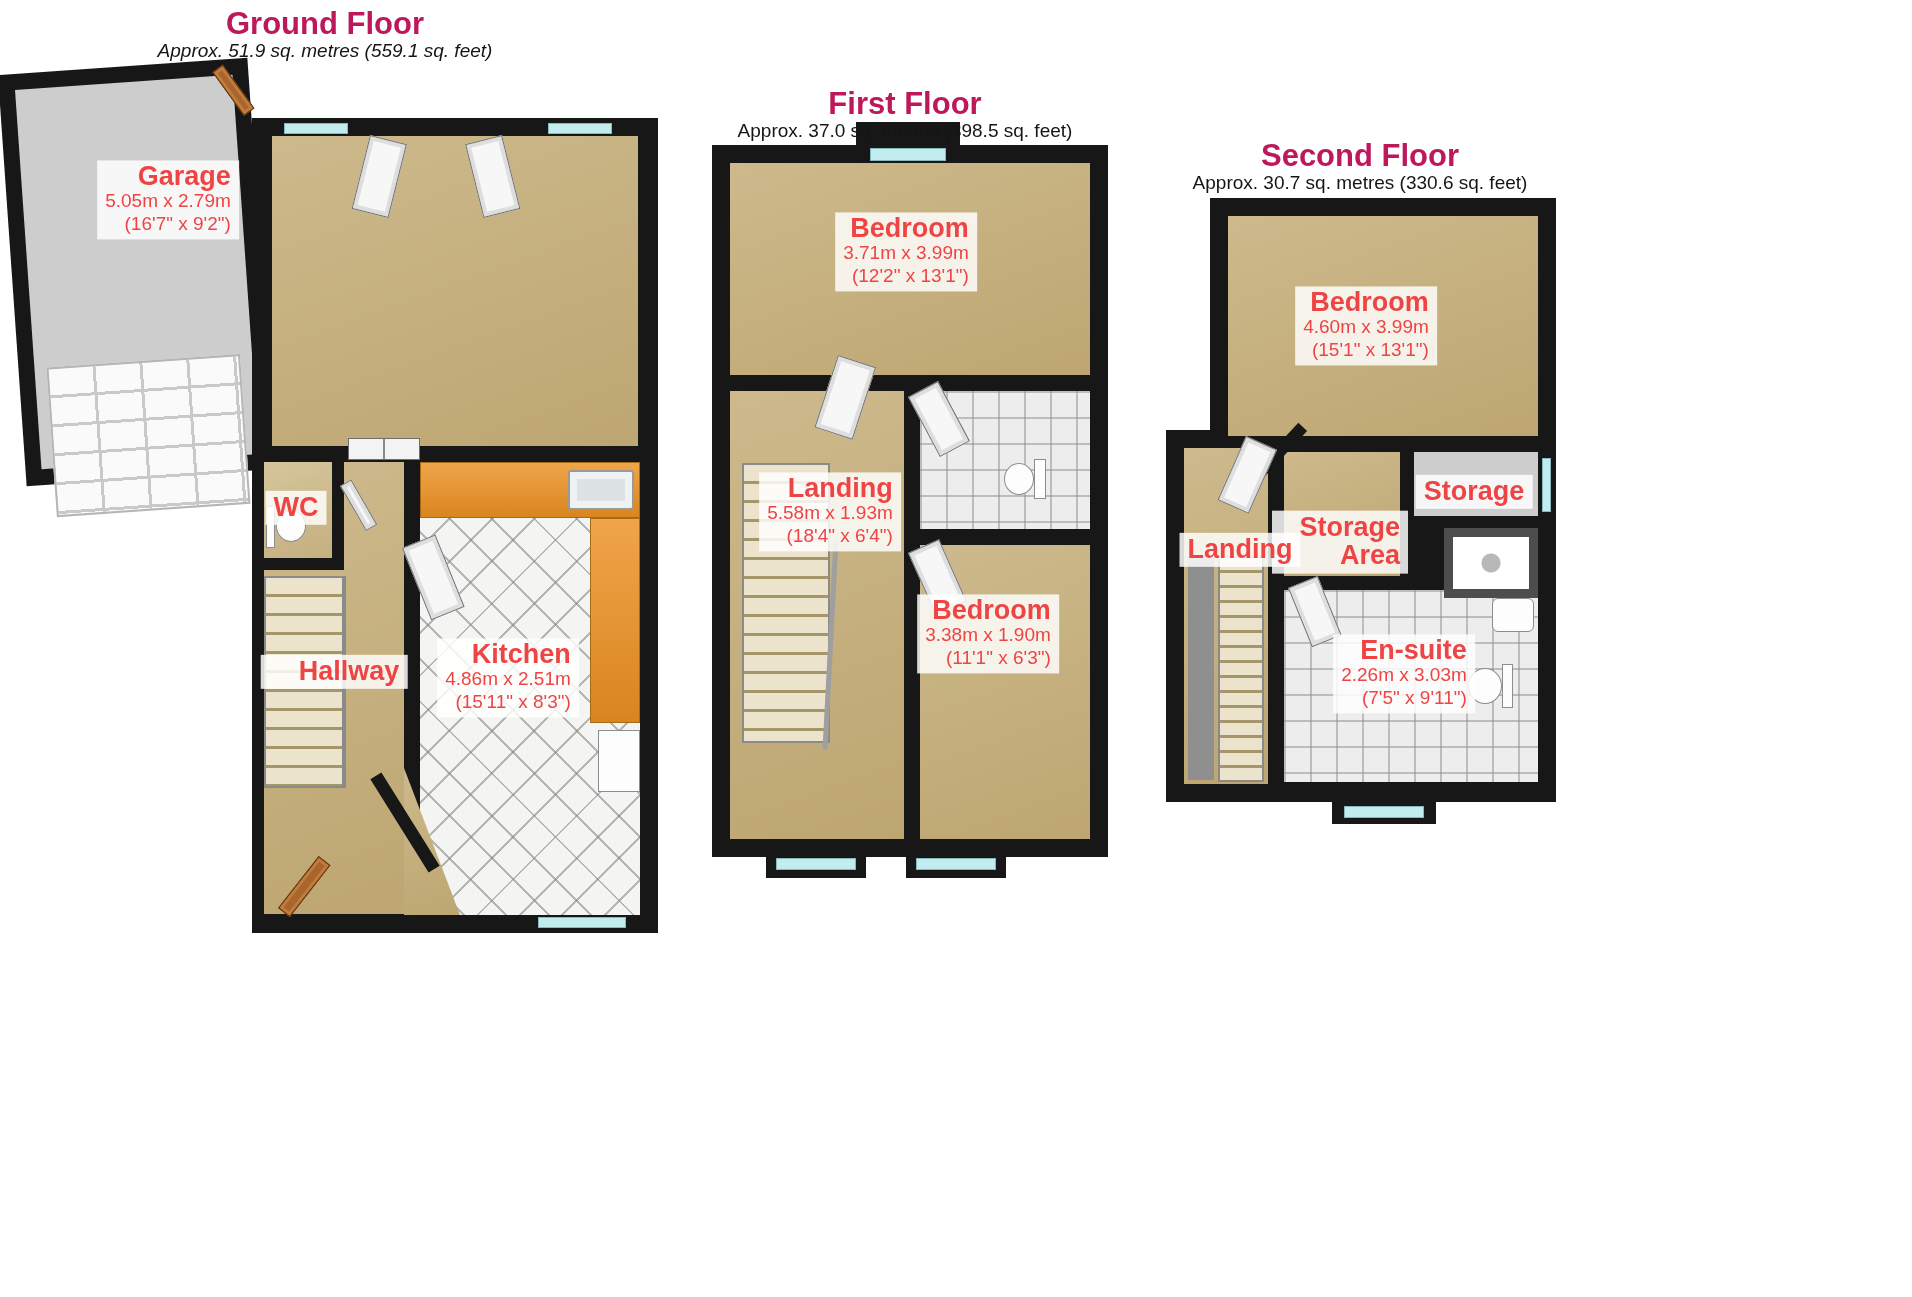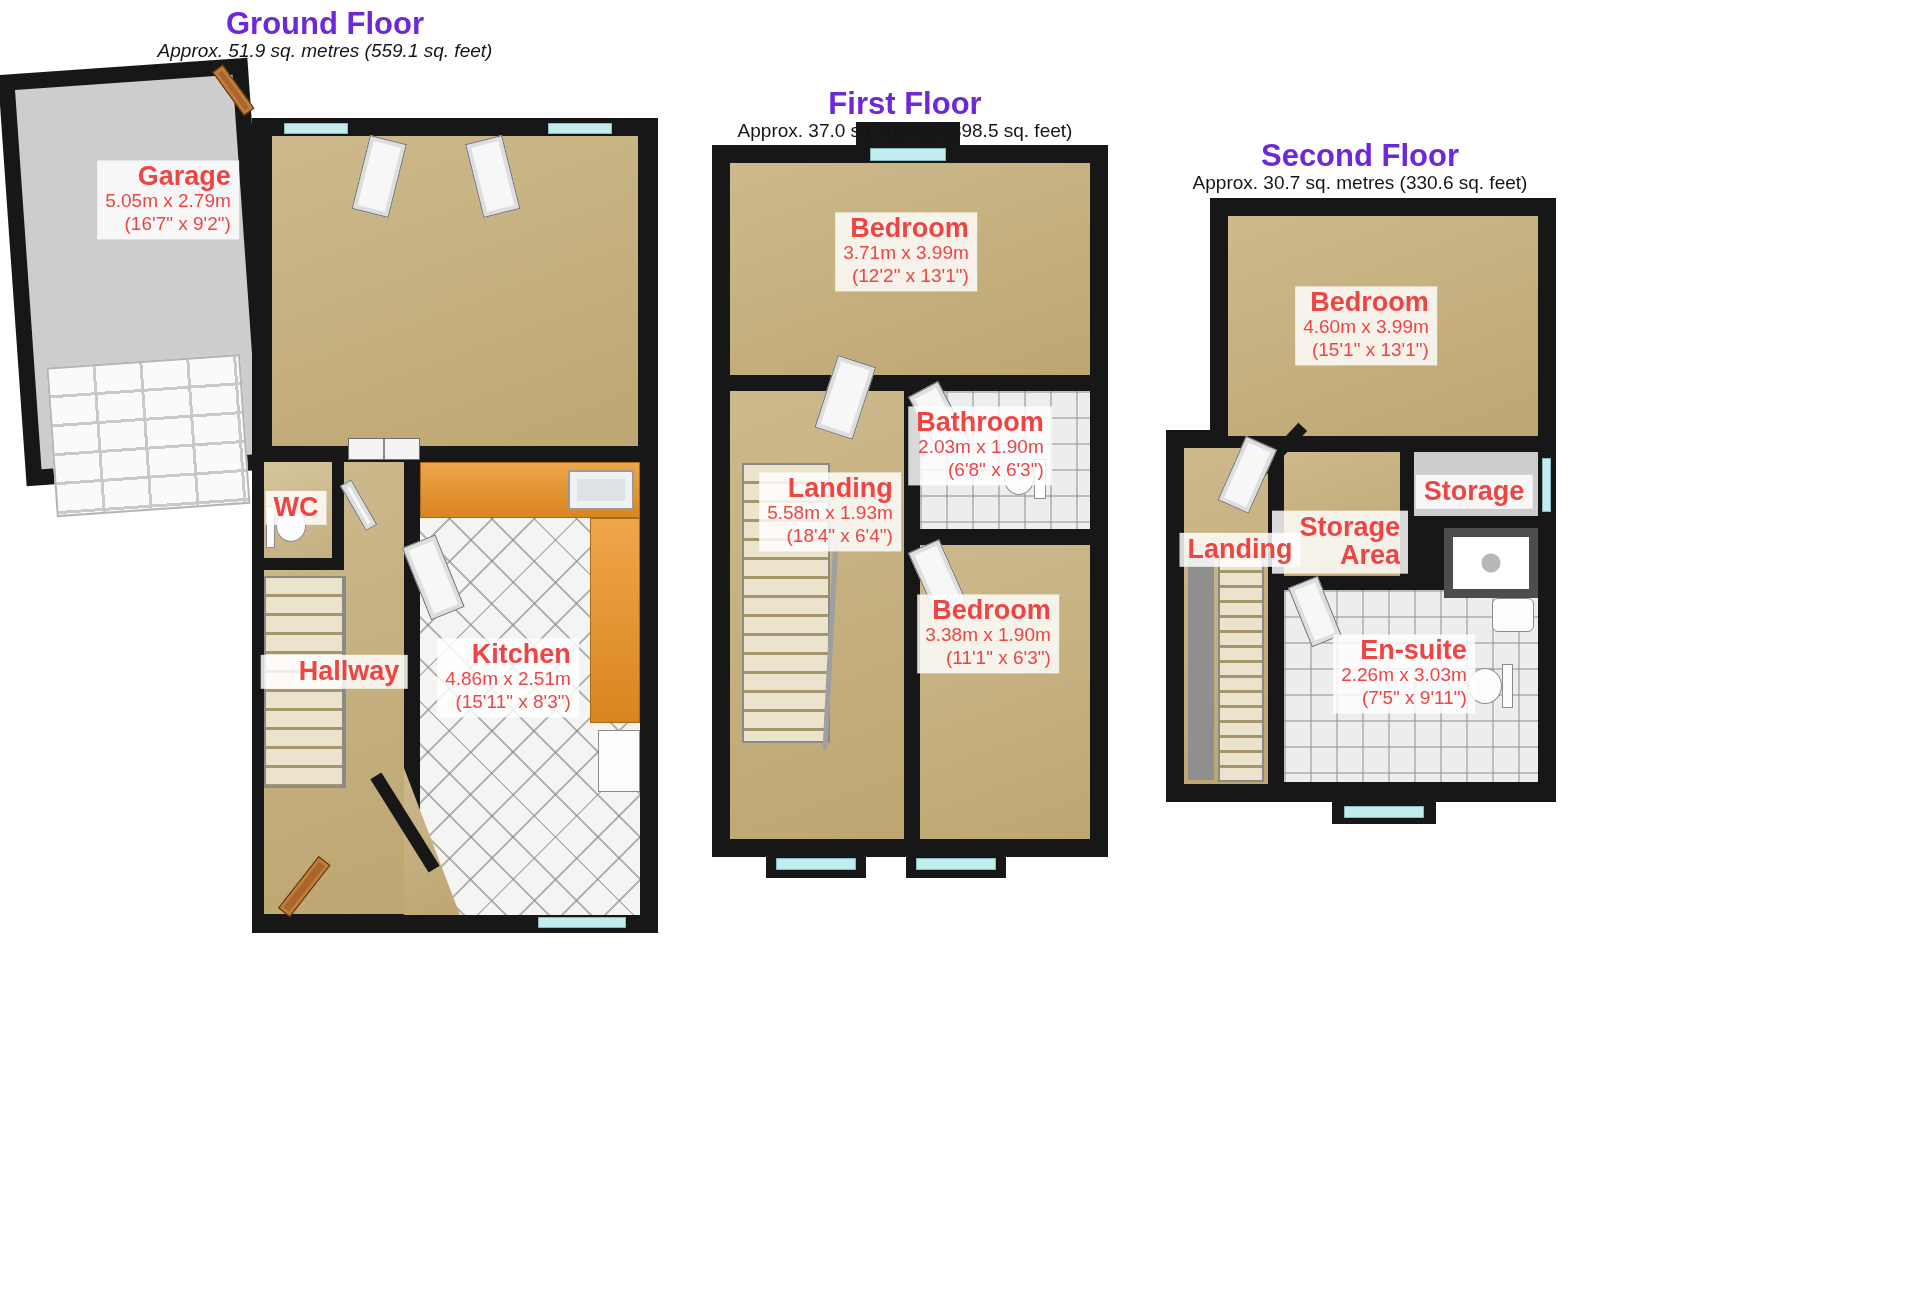--- a/index.html
+++ b/index.html
@@ -1,20 +1,20 @@
 <!DOCTYPE html>
 <html><head>
 <meta charset="utf-8">
 <style>
   * { margin:0; padding:0; box-sizing:border-box; }
   html,body { background:#ffffff; }
   body { font-family:"Liberation Sans", sans-serif; color:#111; }
   .canvas { position:relative; width:1912px; height:1297px; background:#fff; overflow:hidden; }
 
-  .title { position:absolute; transform:translateX(-50%); font-size:31px; font-weight:bold; white-space:nowrap; color:#6d28d9; z-index:40; }
+  .title { position:absolute; transform:translateX(-50%); font-size:31px; font-weight:bold; white-space:nowrap; color:#be185d; z-index:40; }
   .subtitle { position:absolute; transform:translateX(-50%); font-size:19px; font-weight:normal; white-space:nowrap; color:#151515; z-index:40; }
   .footer { position:absolute; transform:translateX(-50%); font-size:27px; color:#111; white-space:nowrap; z-index:40; }
 
   .plan { position:absolute; background:#171717; z-index:1; }
   .wallblock { position:absolute; background:#171717; z-index:2; }
   .room { position:absolute; }
 
   .floor-carpet { background:linear-gradient(160deg, #cdb98c, #bda671); }
   .floor-carpet-light { background:linear-gradient(160deg, #d6c59c, #c4af80); }
   .floor-gray { background:#cdcdcd; }
@@ -153,25 +153,20 @@
   </div>
   <div class="wallblock" style="left:906px; top:848px; width:100px; height:30px;">
     <div class="window" style="left:10px; top:10px; width:80px; height:12px;"></div>
   </div>
 
   <div class="label" style="left:906px; top:252px;">
     <span class="room-name">Bedroom</span>
     <span class="dims">3.71m x 3.99m</span>
     <span class="dims">(12'2" x 13'1")</span>
   </div>
-  <div class="label" style="left:980px; top:446px;">
-    <span class="room-name">Bathroom</span>
-    <span class="dims">2.03m x 1.90m</span>
-    <span class="dims">(6'8" x 6'3")</span>
-  </div>
   <div class="label" style="left:830px; top:512px;">
     <span class="room-name">Landing</span>
     <span class="dims">5.58m x 1.93m</span>
     <span class="dims">(18'4" x 6'4")</span>
   </div>
   <div class="label" style="left:988px; top:634px;">
     <span class="room-name">Bedroom</span>
     <span class="dims">3.38m x 1.90m</span>
     <span class="dims">(11'1" x 6'3")</span>
   </div>

